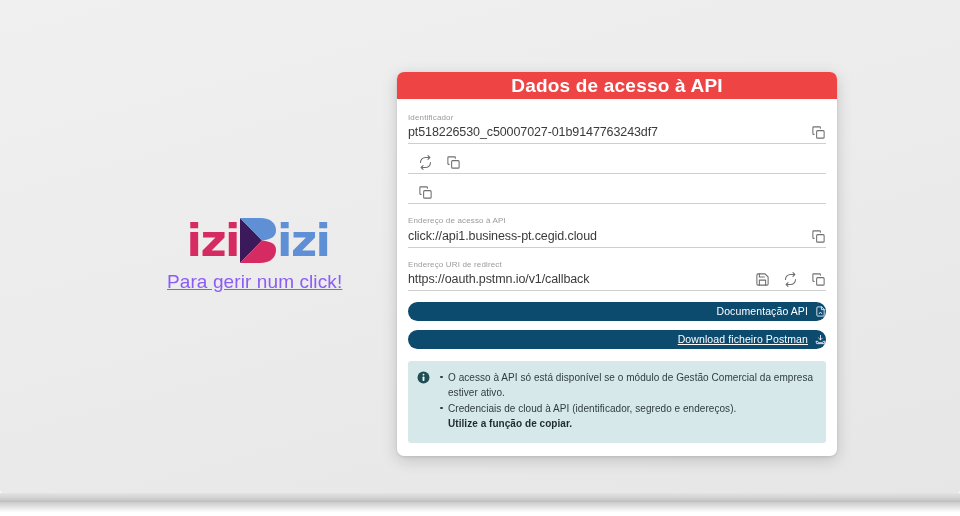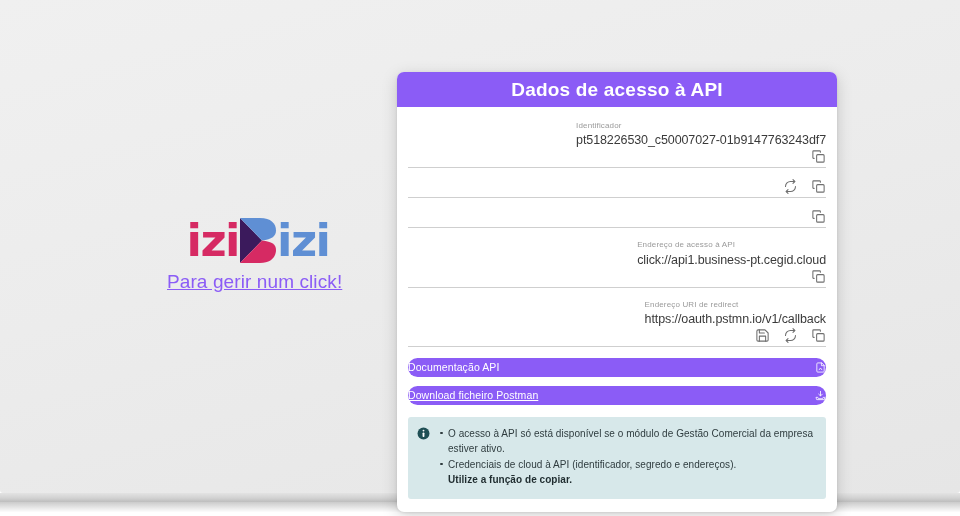--- a/index.html
+++ b/index.html
@@ -78,22 +78,22 @@
   #api-card {
     position: absolute;
     left: 397px; top: 72px;
     width: 440px;
     background: #ffffff;
     border-radius: 7px;
     box-shadow: 0 4px 16px rgba(0,0,0,0.17), 0 1px 3px rgba(0,0,0,0.10);
     overflow: hidden;
   }
   #card-header {
-    background: #8b5cf6;
-    height: 35px;
+    background: #ef4444;
+    height: 27px;
     display: flex;
     align-items: center;
     justify-content: center;
   }
   #card-title {
     color: #ffffff;
     font-size: 19px;
     font-weight: bold;
     letter-spacing: .2px;
   }
@@ -101,21 +101,20 @@
     padding: 13px 11px 13px 11px;
   }
 
   
   .field {
     display: flex;
     align-items: flex-end;
     border-bottom: 1px solid #cfcfcf;
     padding-bottom: 2px;
     margin-bottom: 11px;
-    flex-direction: column;
   }
   .field-texts { flex: 1 1 auto; min-width: 0; }
   .field-label {
     font-size: 8px;
     color: #9a9a9a;
     letter-spacing: .15px;
     line-height: 1.4;
     white-space: nowrap;
   }
   .field-value {
@@ -140,25 +139,25 @@
     color: #6f6f6f;
     display: block;
     cursor: pointer;
   }
   .icon-btn svg { display: block; width: 15px; height: 15px; }
 
   
   .action-btn {
     display: flex;
     align-items: center;
-    justify-content: space-between;
+    justify-content: flex-end;
     gap: 7px;
     height: 19px;
     border-radius: 10px;
-    background: #8b5cf6;
+    background: #0c4a6e;
     color: #ffffff;
     font-size: 10.5px;
     letter-spacing: .1px;
     border: none;
     width: 100%;
     cursor: pointer;
     font-family: "Liberation Sans", sans-serif;
   }
   #doc-api-button { margin-top: 9px; }
   #postman-button { margin-top: 9px; text-decoration: underline; }

